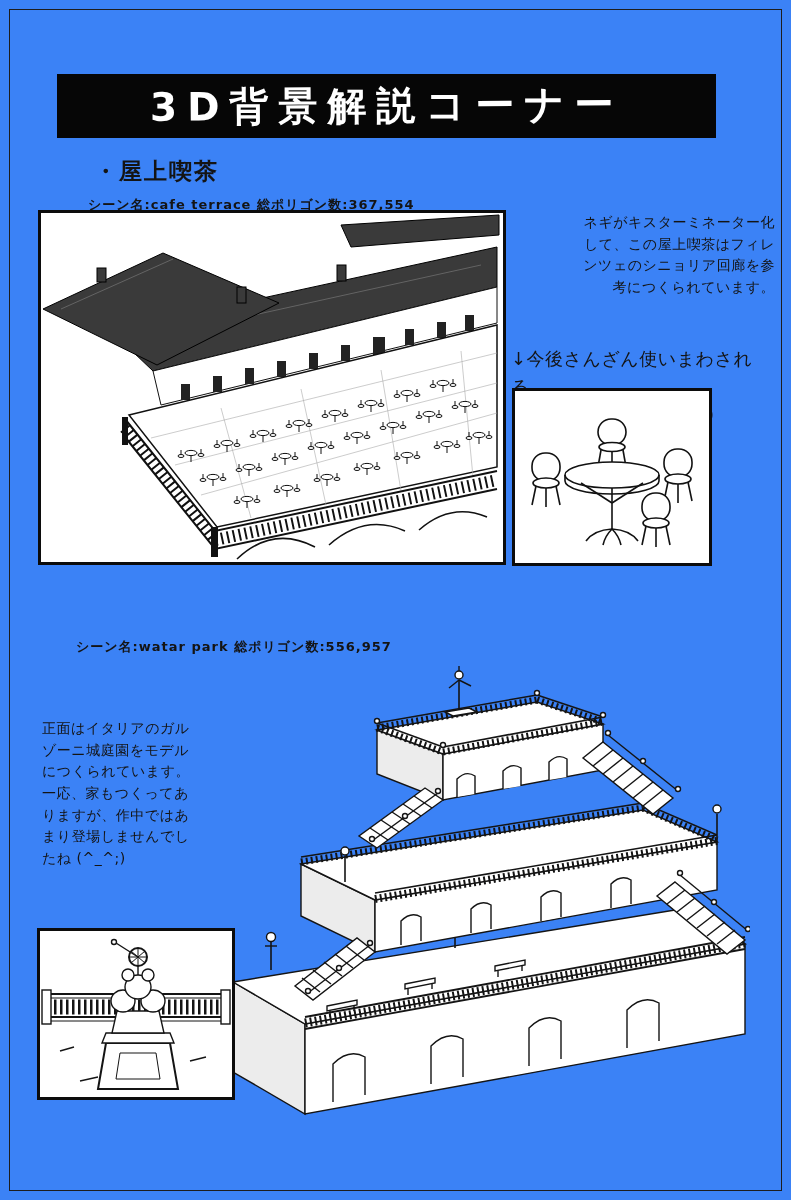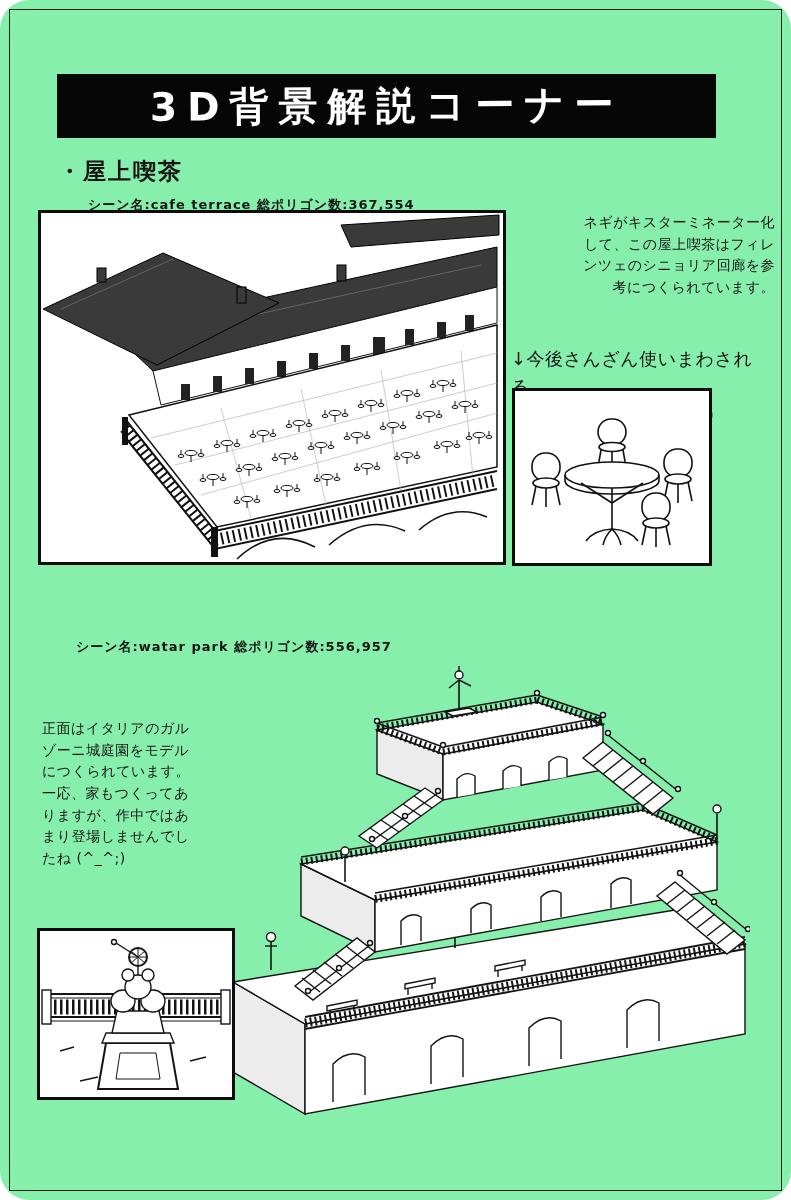--- a/index.html
+++ b/index.html
@@ -1,22 +1,22 @@
 <!DOCTYPE html>
 <html><head>
 <meta charset="utf-8">
 <style>
   html,body{margin:0;padding:0;background:#ffffff;}
-  #page{position:relative;width:791px;height:1200px;background:#86efac;overflow:hidden;
-        font-family:"DejaVu Sans",sans-serif;color:#141414;border-radius:29px;}
+  #page{position:relative;width:791px;height:1200px;background:#3b82f6;overflow:hidden;
+        font-family:"DejaVu Sans",sans-serif;color:#141414;}
   .frame{position:absolute;inset:9px;border:1.5px solid #1d1d1d;pointer-events:none;}
   .banner{position:absolute;left:57px;top:74px;width:659px;height:64px;background:#060606;
           display:flex;align-items:center;justify-content:center;}
   .banner-text{color:#ffffff;font-size:39px;font-weight:bold;letter-spacing:10px;transform:rotate(-0.4deg);white-space:nowrap;}
-  .sec-title{position:absolute;font-size:23px;font-weight:bold;letter-spacing:2px;}
+  .sec-title{position:absolute;font-size:23px;font-weight:bold;letter-spacing:2px;margin-left:36px;}
   .scene-info{position:absolute;font-size:13px;font-weight:bold;letter-spacing:1px;margin-top:8px;}
   .jp-block{position:absolute;font-size:14px;line-height:1.55;white-space:pre-line;letter-spacing:0.5px;}
   .caption{font-size:18px;}
   .figure{position:absolute;background:#ffffff;border:3px solid #0c0c0c;box-sizing:border-box;}
   .cafe-figure{left:38px;top:210px;width:468px;height:355px;}
   .table-figure{left:512px;top:388px;width:200px;height:178px;}
   .fountain-figure{left:37px;top:928px;width:198px;height:172px;z-index:3;}
   .garden-figure{position:absolute;left:205px;top:652px;width:545px;height:492px;z-index:1;}
   svg{display:block;}
 </style>

